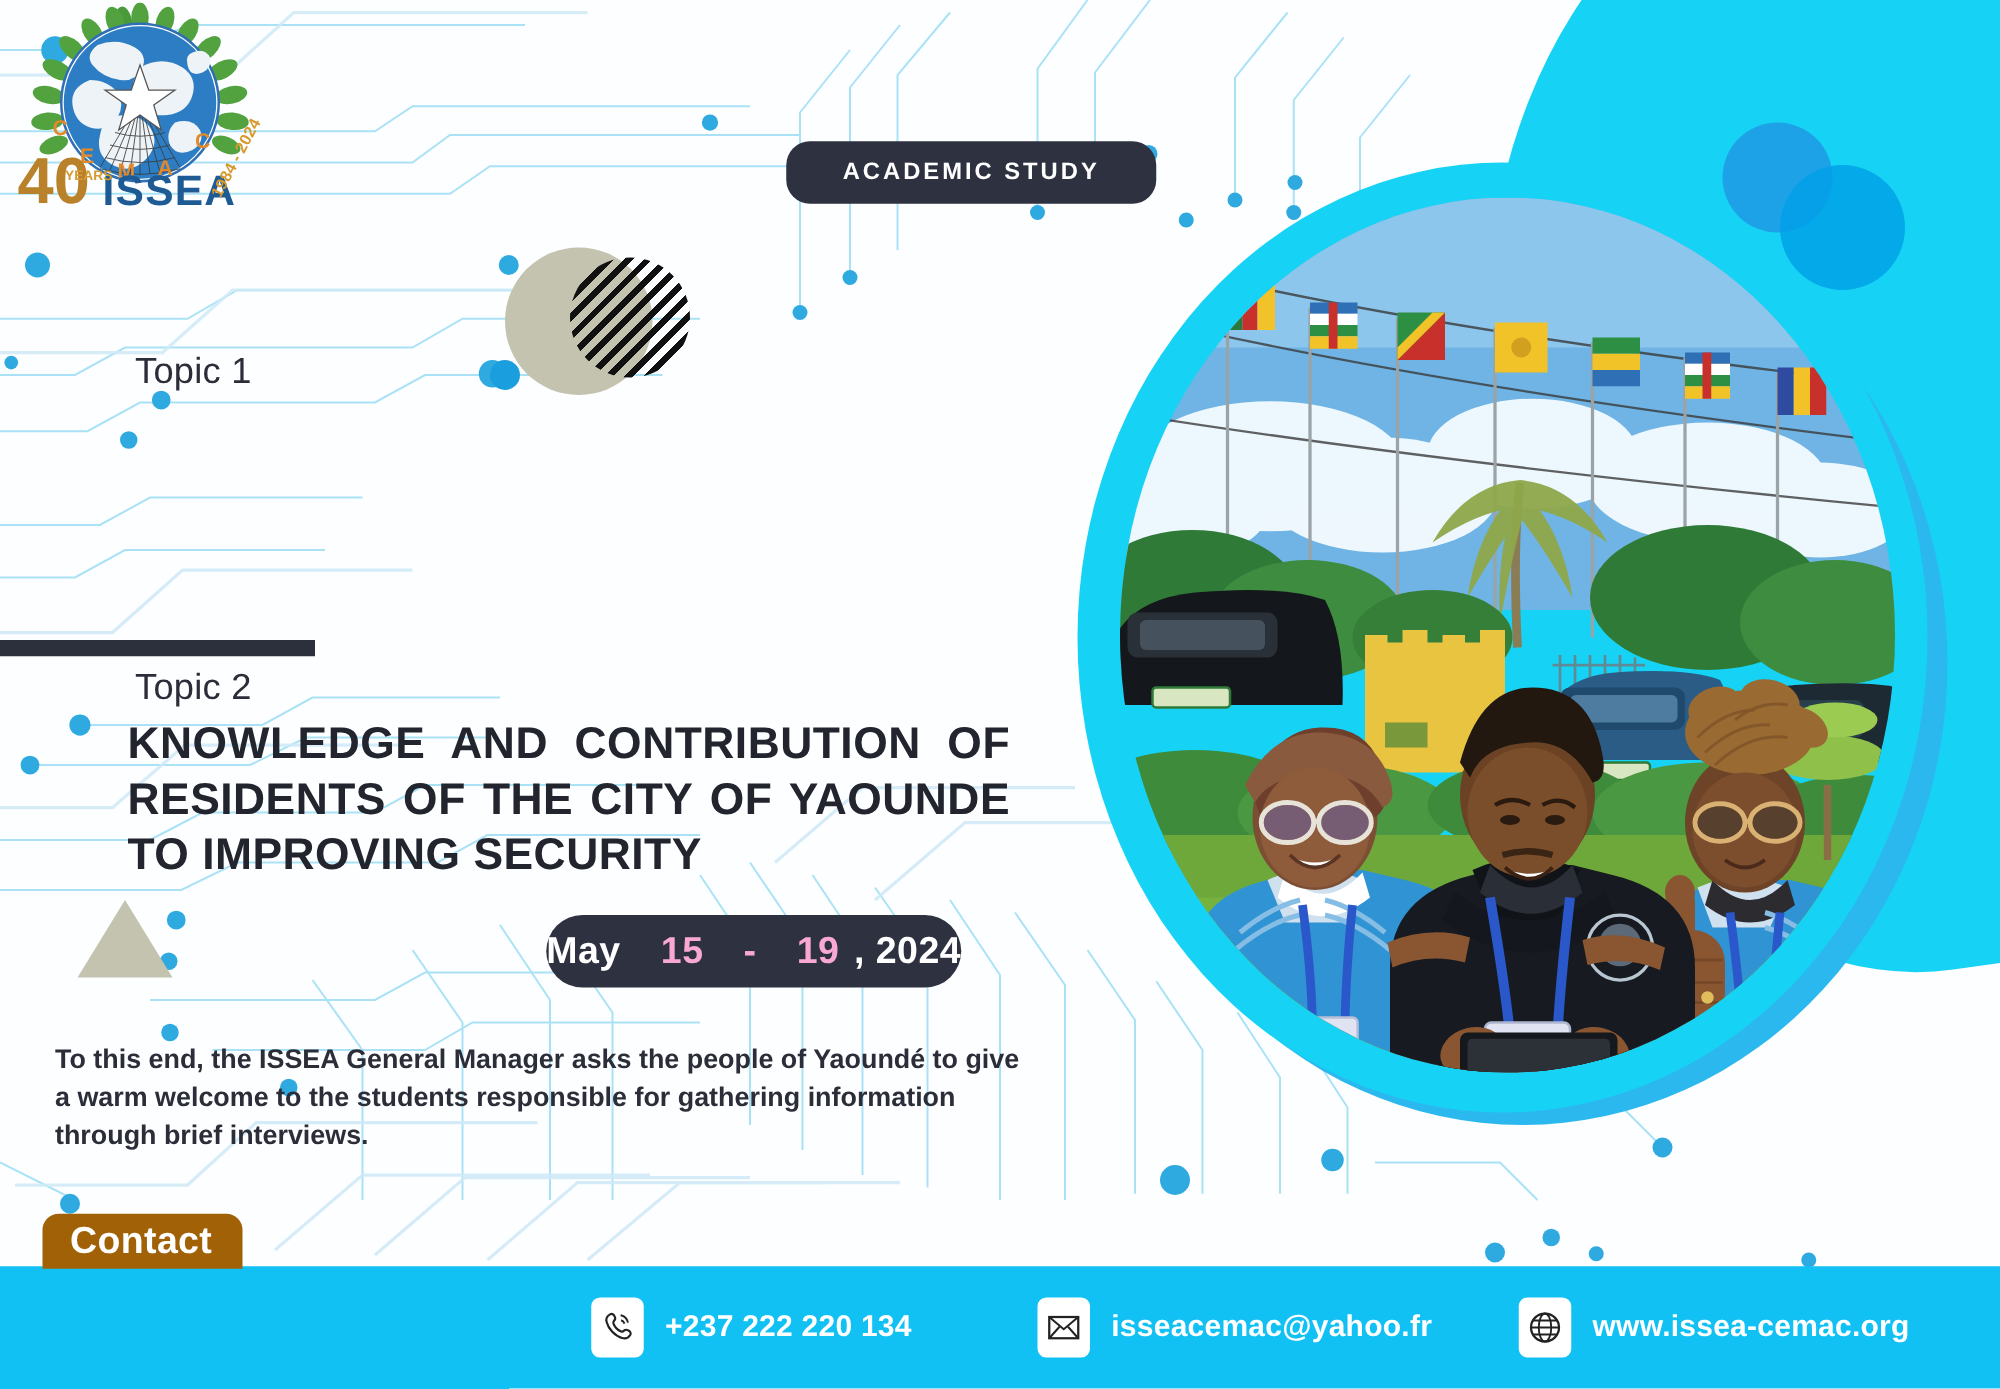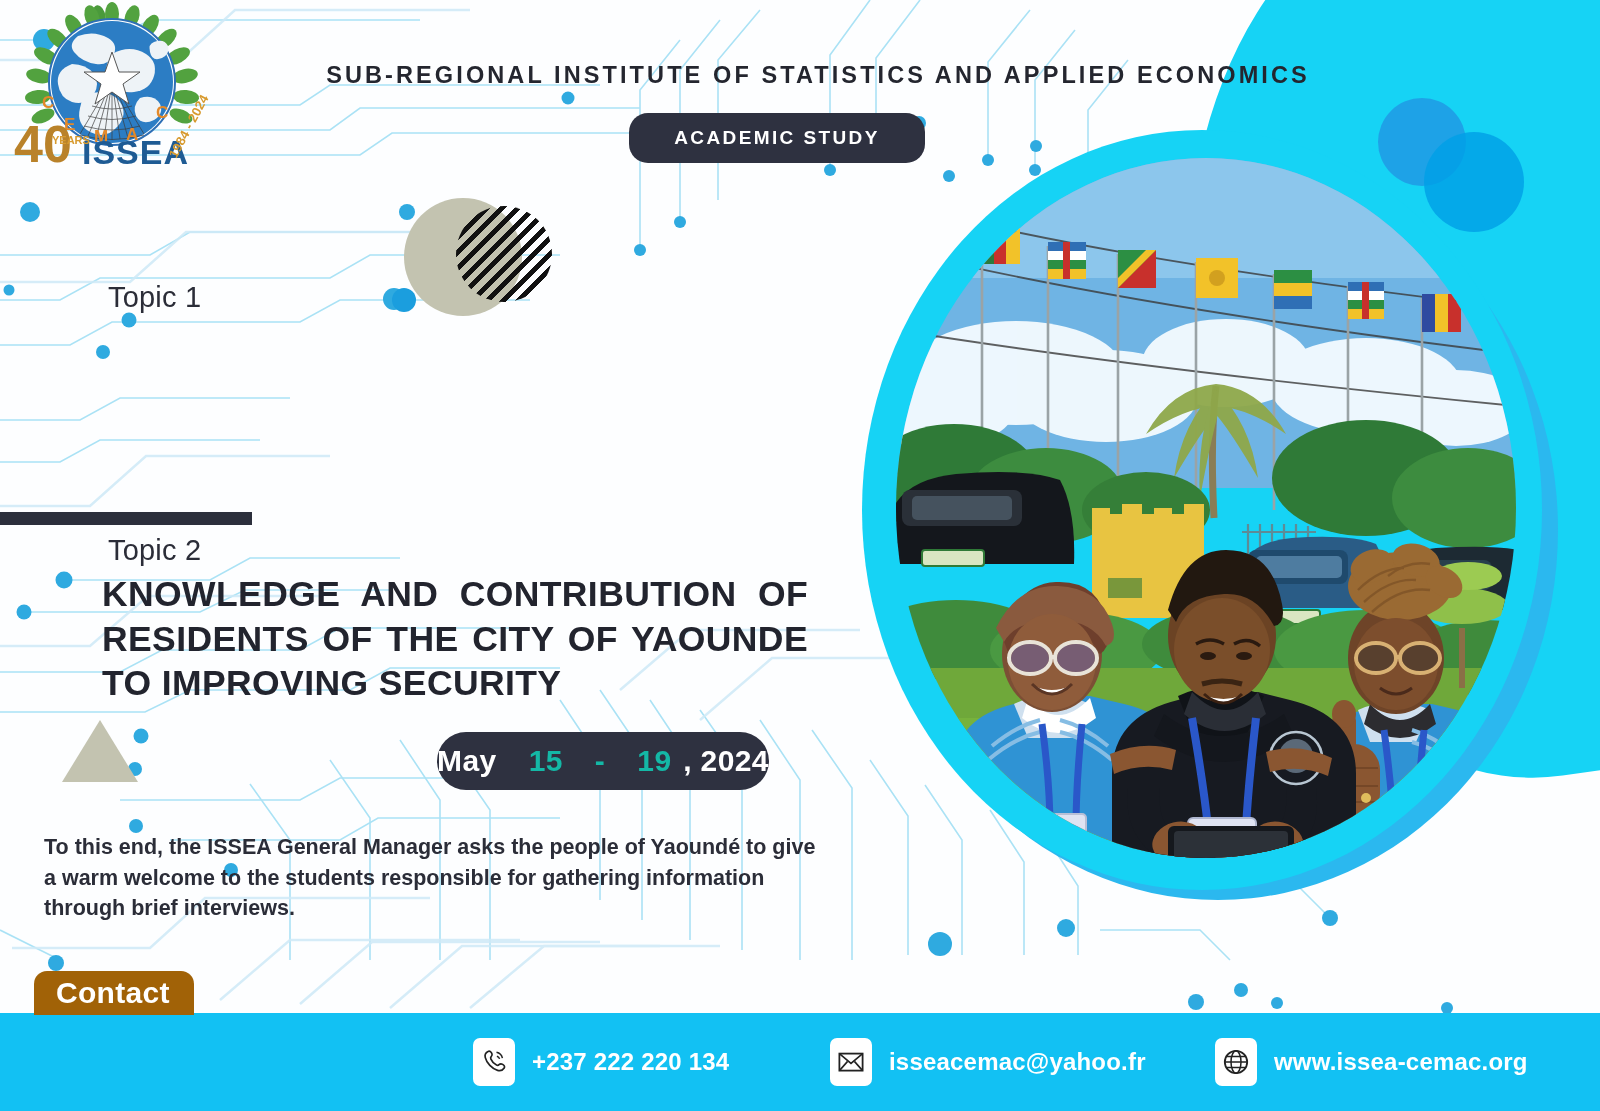--- a/index.html
+++ b/index.html
@@ -105,21 +105,21 @@
 
   
   .date-badge {
     position: absolute; left: 437px; top: 732px;
     width: 332px; height: 58px;
     background: #2e3140; border-radius: 29px;
     display: flex; align-items: center; justify-content: space-between;
     color: #ffffff; font-size: 30px; font-weight: bold;
     letter-spacing: .4px;
   }
-  .date-badge .hl { color: #14b8a6; }
+  .date-badge .hl { color: #f9a8d4; }
 
   
   .body-note {
     position: absolute; left: 44px; top: 832px; width: 775px;
     font-size: 21.5px; font-weight: bold;
     color: #2b2d38; line-height: 1.42;
   }
 
   
   .photo-rings { position: absolute; left: 860px; top: 120px; width: 700px; height: 800px; }
@@ -355,21 +355,20 @@
       <text x="148" y="116">C</text>
     </g>
 
     <text x="74" y="162" fill="#1e5b94" font-family="Liberation Sans, sans-serif" font-size="34" font-weight="bold" letter-spacing="1">ISSEA</text>
 
     <text x="6" y="160" fill="#b9822a" font-family="Liberation Sans, sans-serif" font-size="52" font-weight="bold">40</text>
     <text x="44" y="142" fill="#d79a2e" font-family="Liberation Sans, sans-serif" font-size="11" font-weight="bold">YEARS</text>
     <text x="140" y="150" fill="#d79a2e" font-family="Liberation Sans, sans-serif" font-size="13" font-weight="bold" transform="rotate(-62 160 130)">1984 - 2024</text>
   </svg>
 
-  <div class="inst-title">SUB-REGIONAL INSTITUTE OF STATISTICS AND APPLIED ECONOMICS</div>
   <div class="badge-academic">ACADEMIC STUDY</div>
 
   <div id="topic1-label" class="topic-label">Topic 1</div>
 
   <div id="topic2-label" class="topic-label">Topic 2</div>
   <div id="topic2-title" class="topic-title">KNOWLEDGE AND CONTRIBUTION OF RESIDENTS OF THE CITY OF YAOUNDE TO IMPROVING SECURITY</div>
 
   <div class="date-badge">
     <span>May</span>&nbsp;<span class="hl">15</span>&nbsp;<span class="hl">-</span>&nbsp;<span class="hl">19</span><span>, 2024</span>
   </div>

